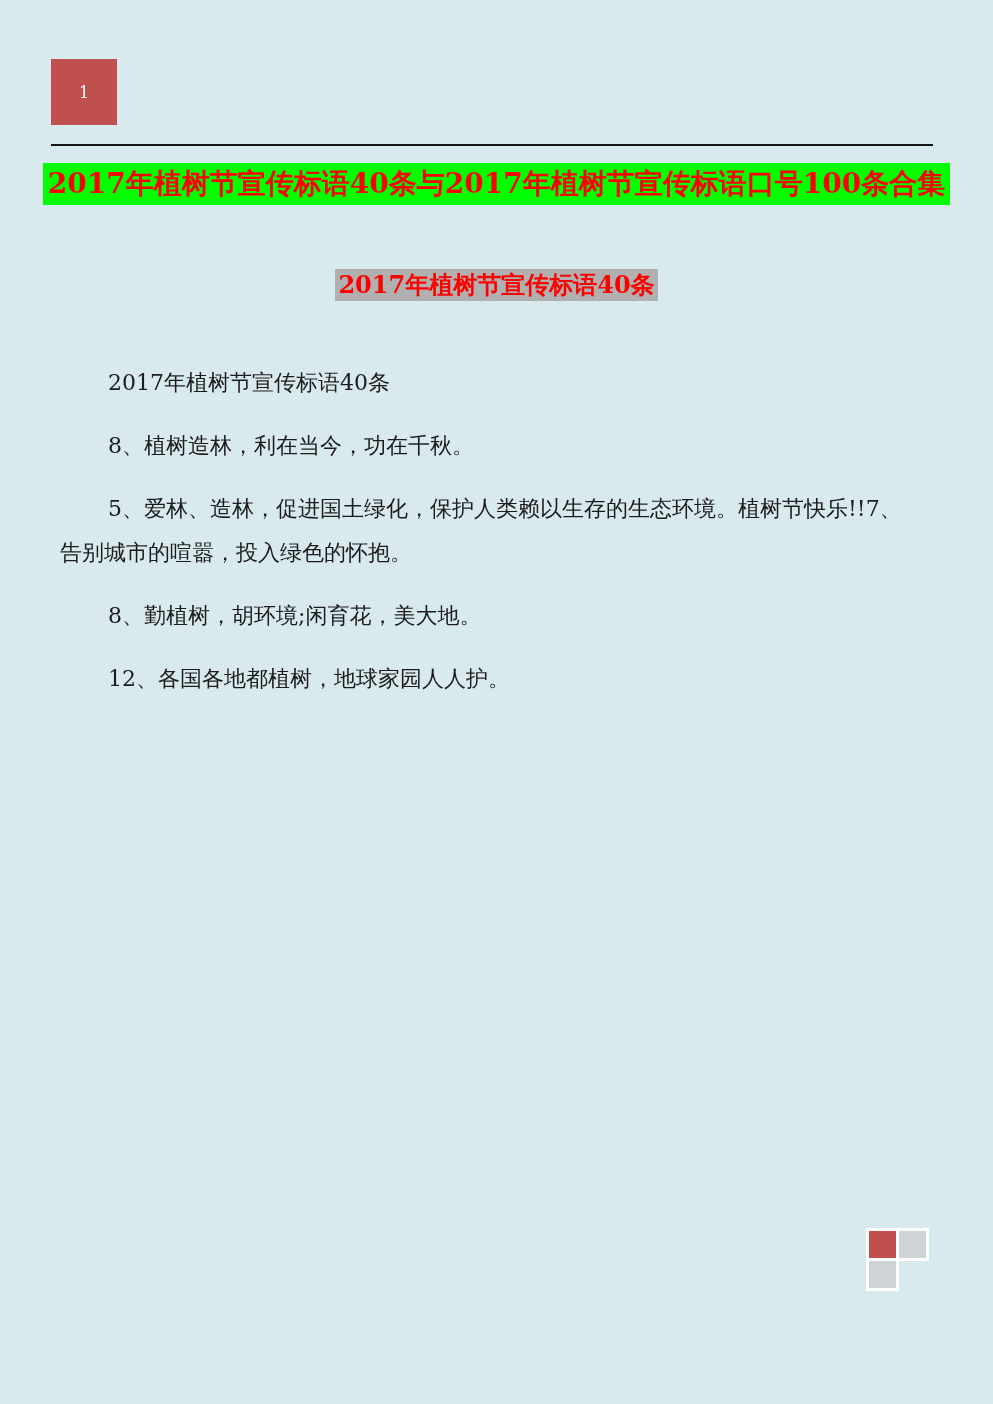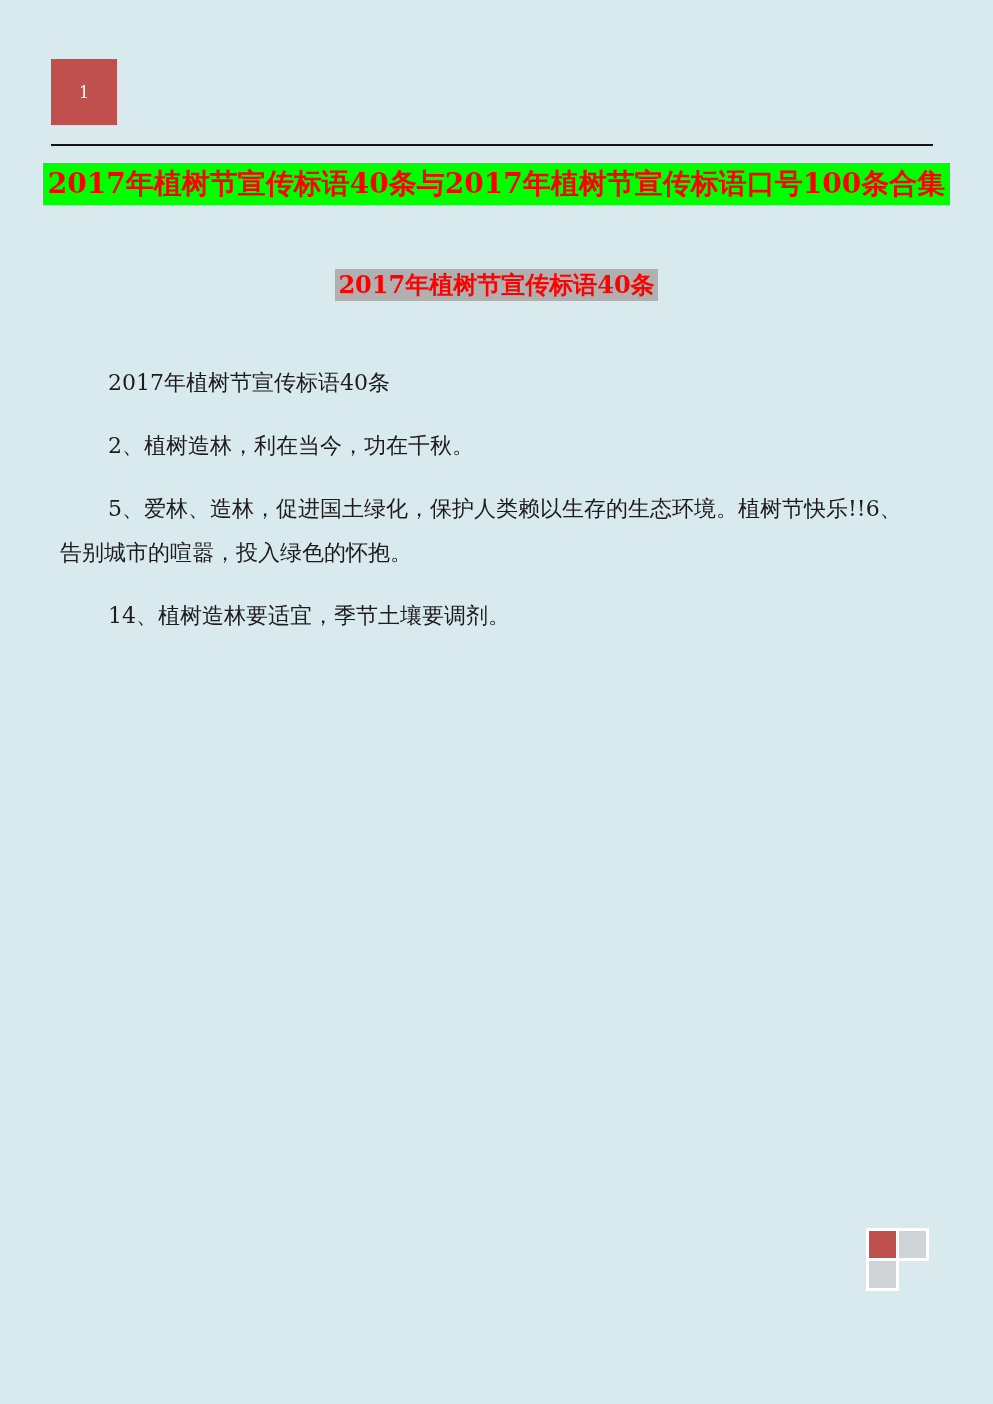--- a/index.html
+++ b/index.html
@@ -85,20 +85,21 @@
 <div class="title-row">
   <span class="title-hl">2017年植树节宣传标语40条与2017年植树节宣传标语口号100条合集</span>
 </div>
 
 <div class="subtitle-row">
   <span class="subtitle-hl">2017年植树节宣传标语40条</span>
 </div>
 
 <div class="body-text">
   <p>2017年植树节宣传标语40条</p>
-  <p>2、植树造林，利在当今，功在千秋。</p>
-  <p>5、爱林、造林，促进国土绿化，保护人类赖以生存的生态环境。植树节快乐!!6、告别城市的喧嚣，投入绿色的怀抱。</p>
-  <p>14、植树造林要适宜，季节土壤要调剂。</p>
+  <p>8、植树造林，利在当今，功在千秋。</p>
+  <p>5、爱林、造林，促进国土绿化，保护人类赖以生存的生态环境。植树节快乐!!7、告别城市的喧嚣，投入绿色的怀抱。</p>
+  <p>8、勤植树，胡环境;闲育花，美大地。</p>
+  <p>12、各国各地都植树，地球家园人人护。</p>
 </div>
 
 <div class="deco-square deco-red"></div>
 <div class="deco-square deco-gray-right"></div>
 <div class="deco-square deco-gray-bottom"></div>
 
 </body></html>

